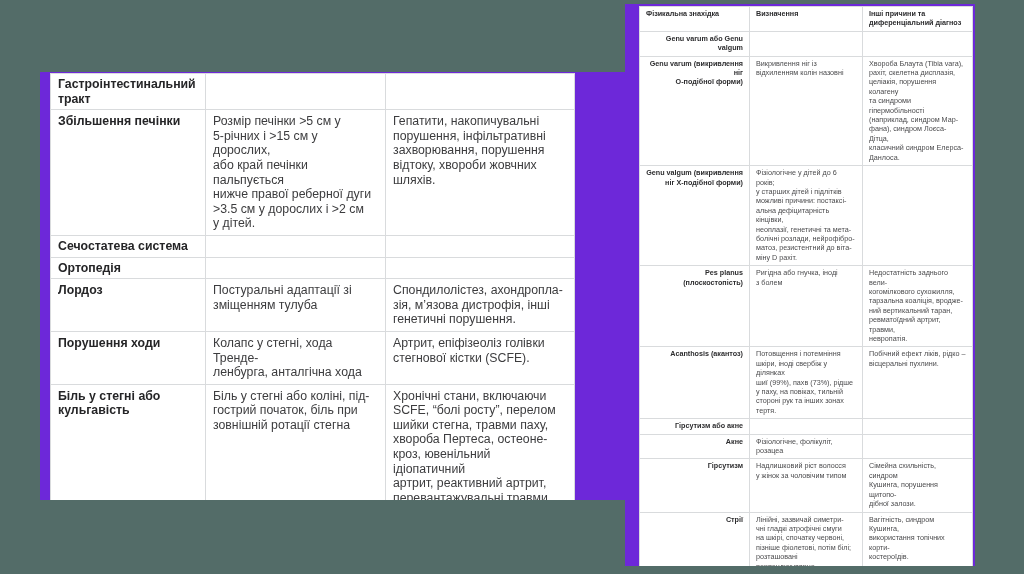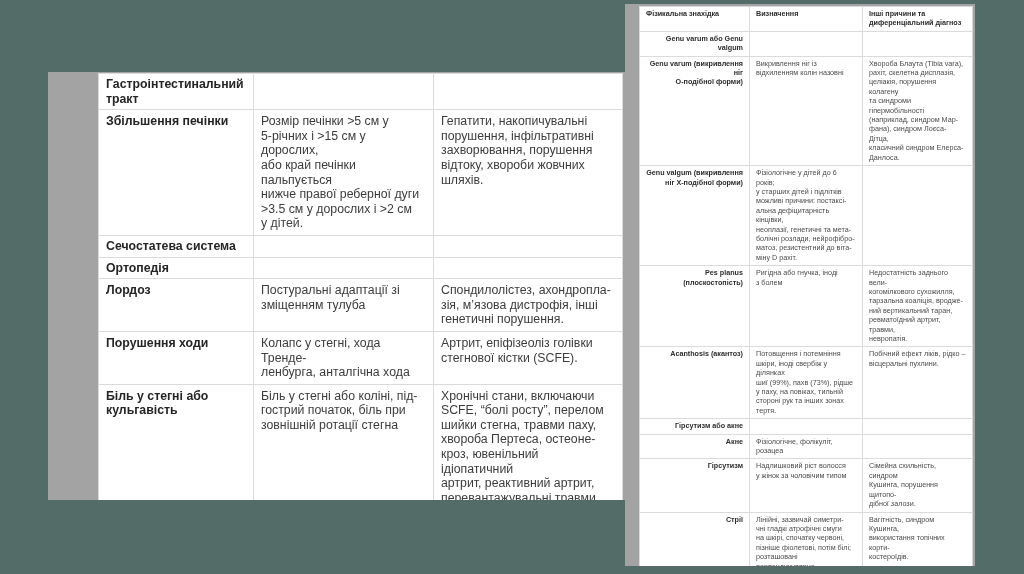--- a/index.html
+++ b/index.html
@@ -2,22 +2,22 @@
 <html><head>
 <meta charset="utf-8">
 <style>
   html,body{margin:0;padding:0;}
   body{
     width:1024px;height:574px;
     background:#536c68;
     font-family:"Liberation Sans","DejaVu Sans",sans-serif;
     position:relative;overflow:hidden;
   }
-  .panel{position:absolute;background:#a3a3a3;overflow:hidden;}
-  #left-panel{left:48px;top:72px;width:638px;height:428px;padding-left:40px;}
+  .panel{position:absolute;background:#6d28d9;overflow:hidden;}
+  #left-panel{left:40px;top:72px;width:638px;height:428px;}
   #right-panel{left:625px;top:4px;width:350px;height:562px;}
 
   table{border-collapse:collapse;table-layout:fixed;background:#fff;}
   td,th{border:1px solid #d9dbdd;vertical-align:top;text-align:left;white-space:pre-line;}
 
   
   #left-table{margin:1px 0 0 10px;width:524px;font-size:12.3px;line-height:14.6px;color:#3c3c3e;}
   #left-table td{padding:4px 10px 4px 7px;}
   #left-table tr.section td{padding:3px 10px 3px 7px;}
   #left-table .b{font-weight:bold;color:#252527;}

